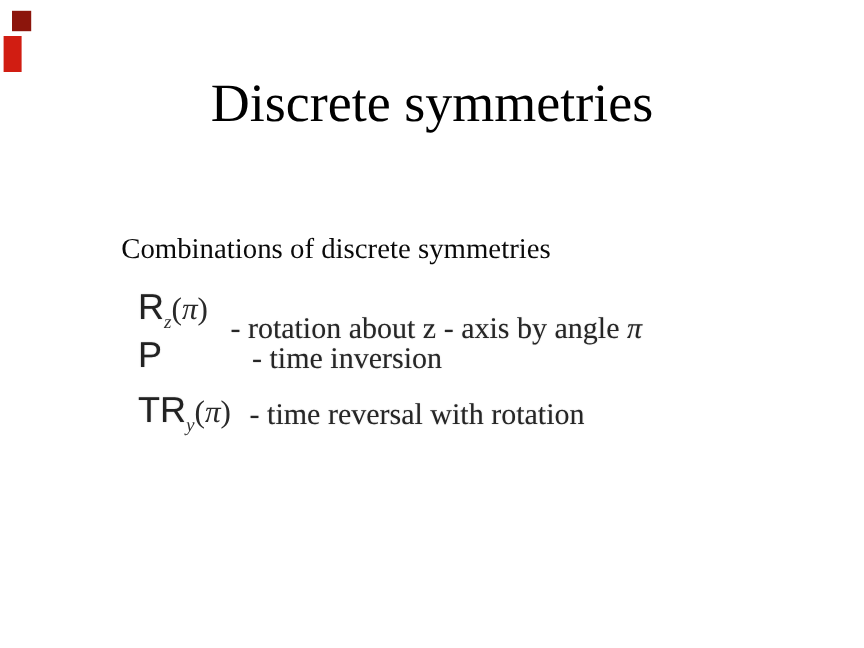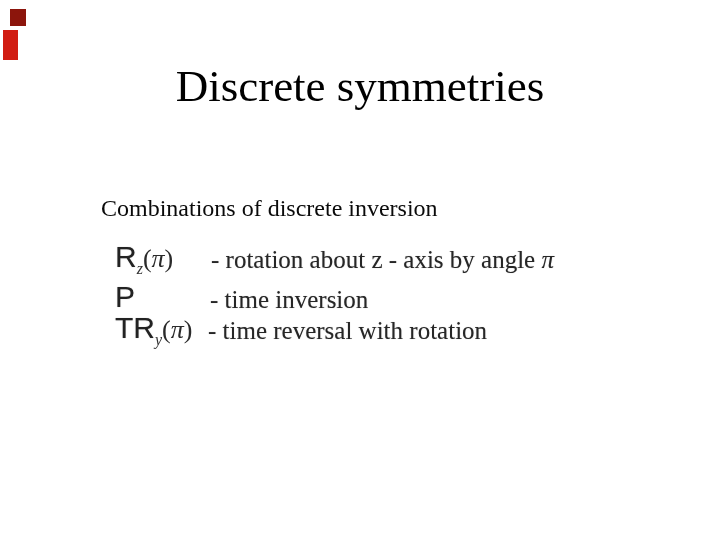--- a/index.html
+++ b/index.html
@@ -34,21 +34,21 @@
     font-size: 24px;
     line-height: 1;
     color: #0a0a0a;
     white-space: nowrap;
   }
 
   
   .eq-row { position: absolute; left: 115px; height: 34px; white-space: nowrap; text-align: center; }
   .eq-row-1 { top: 242px; }
   .eq-row-2 { top: 282px; }
-  .eq-row-3 { top: 313px; }
+  .eq-row-3 { top: 328px; }
 
   .sym {
     font-family: "Liberation Sans", sans-serif;
     font-size: 30px;
     line-height: 1;
     color: #222222;
     text-shadow: 0 0 1px rgba(80,80,80,0.45);
   }
   .sub {
     position: relative; top: 7px;
@@ -68,36 +68,36 @@
   }
   .eq-desc {
     position: absolute;
     top: 5px;
     font-size: 25px;
     line-height: 1;
     color: #262626;
     text-shadow: 0 0 1px rgba(80,80,80,0.4);
     white-space: nowrap;
   }
-  .eq-row-1 .eq-desc { left: 96px; }
+  .eq-row-1 .eq-desc { left: 77px; margin-top: 15px; }
   .eq-row-2 .eq-desc { left: 95px; }
   .eq-row-3 .eq-desc { left: 93px; }
   .desc-pi { font-style: italic; }
 </style>
 </head>
 <body>
 
 <div class="slide" style="background: rgb(255, 255, 255); text-decoration: underline;">
 
   <div class="sq sq-dark" style="background: rgb(140, 21, 12);"></div>
   <div class="sq sq-red" style="background: rgb(209, 29, 18);"></div>
 
   <div class="title">Discrete symmetries</div>
 
-  <div class="subtitle">Combinations of discrete inversion</div>
+  <div class="subtitle">Combinations of discrete symmetries</div>
 
   <div class="eq-row eq-row-1">
     <span class="symgroup"><span class="sym">R</span><span class="sub">z</span><span class="paren">(</span><span class="pi">π</span><span class="paren">)</span></span>
     <span class="eq-desc"><span>- rotation about z - axis by angle </span><span class="desc-pi">π</span></span>
   </div>
 
   <div class="eq-row eq-row-2">
     <span class="symgroup"><span class="sym">P</span><span class="sub"></span><span class="paren"></span><span class="pi"></span><span class="paren"></span></span>
     <span class="eq-desc"><span>- time inversion</span><span class="desc-pi"></span></span>
   </div>

